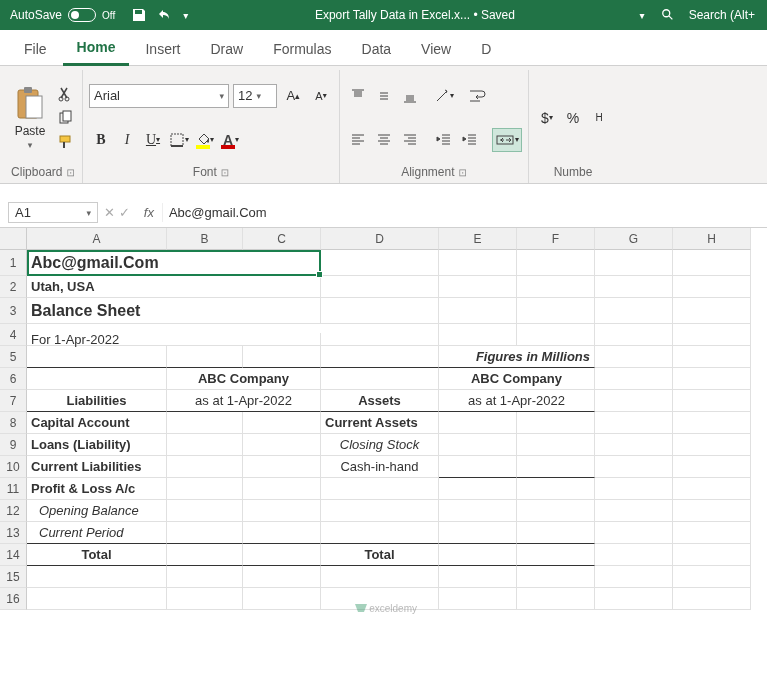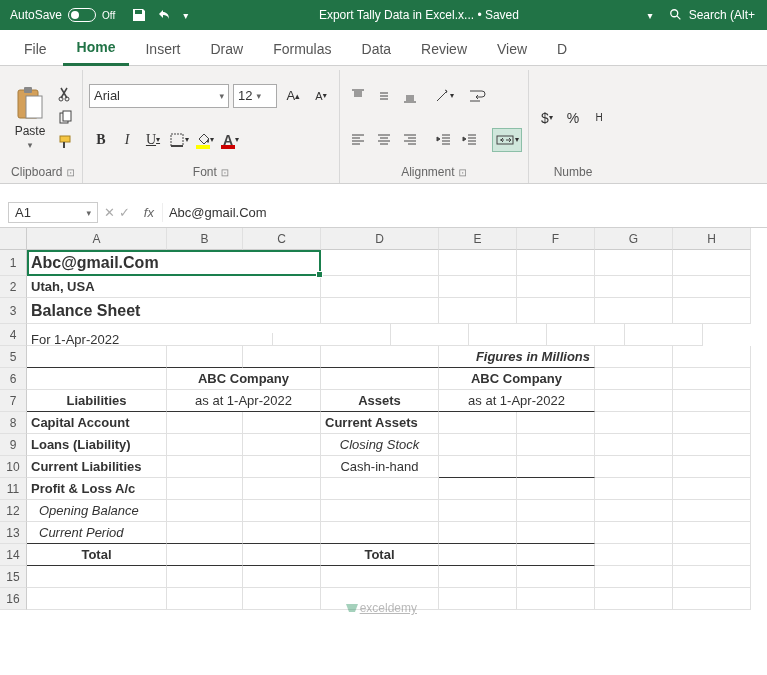--- a/index.html
+++ b/index.html
@@ -5,21 +5,21 @@
 * { box-sizing: border-box; margin: 0; padding: 0; font-family: "Segoe UI", Arial, sans-serif; }
 body { background: #fff; width: 767px; height: 675px; overflow: hidden; font-size: 13px; color: #333; }
 
 
 .titlebar { background: #217346; height: 30px; display: flex; align-items: center; color: #fff; font-size: 12px; padding: 0 4px; }
 .titlebar .autosave { display: flex; align-items: center; gap: 6px; padding: 0 6px; }
 .titlebar .toggle { width: 28px; height: 14px; border: 1px solid #fff; border-radius: 7px; display: flex; align-items: center; padding: 0 2px; }
 .titlebar .toggle-knob { width: 8px; height: 8px; background: #fff; border-radius: 50%; }
 .titlebar .qat { display: flex; gap: 10px; padding: 0 10px; align-items: center; }
 .titlebar .doc { flex: 1; text-align: center; }
-.titlebar .search { display: flex; align-items: center; gap: 6px; padding: 0 8px; }
+.titlebar .search { display: flex; align-items: center; gap: 14px; padding: 0 8px; }
 .titlebar svg { fill: #fff; }
 
 
 .tabs { display: flex; padding: 6px 10px 0 10px; gap: 2px; background: #fff; border-bottom: 1px solid #d0d0d0; height: 36px; align-items: flex-end; }
 .tab { padding: 6px 14px 8px 14px; font-size: 14px; color: #555; cursor: pointer; }
 .tab.active { color: #217346; font-weight: 600; border-bottom: 3px solid #217346; margin-bottom: -1px; }
 .tab.file { color: #555; }
 
 
 .ribbon { display: flex; background: #f3f2f1; border-bottom: 1px solid #d0d0d0; height: 118px; padding: 4px 0 0 4px; }
@@ -63,21 +63,21 @@
 .row.tall { height: 26px; }
 .cell { border-right: 1px solid #e0e0e0; border-bottom: 1px solid #e0e0e0; padding: 0 4px; display: flex; align-items: center; font-size: 13px; font-family: Arial; white-space: nowrap; overflow: visible; }
 .cell.center { justify-content: center; }
 .cell.bold { font-weight: bold; }
 .cell.italic { font-style: italic; }
 .cell.big { font-size: 16px; font-weight: bold; }
 .cell.bb { border-bottom: 1px solid #333; }
 .selected-merge { position: absolute; left: 0; top: 0; width: 294px; height: 26px; border: 2px solid #1a7f4d; pointer-events: none; z-index: 5; }
 .fillhandle { position: absolute; right: -4px; bottom: -4px; width: 7px; height: 7px; background: #1a7f4d; border: 1px solid #fff; }
 
-.watermark { position: absolute; right: 350px; top: 600px; opacity: 0.45; color: #666; font-size: 12px; display: flex; align-items: center; gap: 0; text-decoration: underline; }
+.watermark { position: absolute; right: 350px; top: 600px; opacity: 0.45; color: #666; font-size: 10px; display: flex; align-items: center; gap: 0; }
 
 svg { display: block; }
 </style>
 </head>
 <body>
 
 <div class="titlebar">
   <div class="autosave">
     <span>AutoSave</span>
     <span class="toggle">
@@ -109,21 +109,20 @@
   </div>
 </div>
 
 <div class="tabs">
   <div class="tab file">File</div>
   <div class="tab active">Home</div>
   <div class="tab">Insert</div>
   <div class="tab">Draw</div>
   <div class="tab">Formulas</div>
   <div class="tab">Data</div>
-  <div class="tab">Review</div>
   <div class="tab">View</div>
   <div class="tab">D</div>
 </div>
 
 <div class="ribbon">
 
   <div class="group">
     <div class="group-body">
       <div class="paste-btn">
         <svg viewBox="0 0 32 36">
@@ -373,21 +372,21 @@
     <div class="row tall">
         <div class="cell big" style="width:294px;">Balance Sheet</div>
         <div class="cell cD"></div>
         <div class="cell cE"></div>
         <div class="cell cF"></div>
         <div class="cell cG"></div>
         <div class="cell cH"></div>
       </div>
 
     <div class="row">
-        <div class="cell" style="width:246px;margin-top:9px;">For 1-Apr-2022</div>
+        <div class="cell" style="width:294px;margin-top:9px;">For 1-Apr-2022</div>
         <div class="cell cD"></div>
         <div class="cell cE"></div>
         <div class="cell cF"></div>
         <div class="cell cG"></div>
         <div class="cell cH"></div>
       </div>
 
     <div class="row">
         <div class="cell cA bb"></div>
         <div class="cell cB bb"></div>

